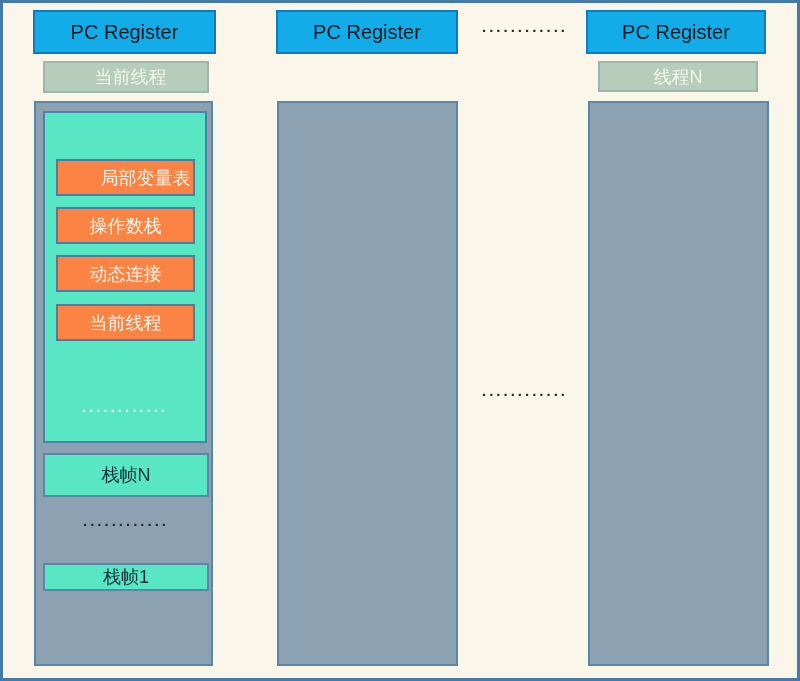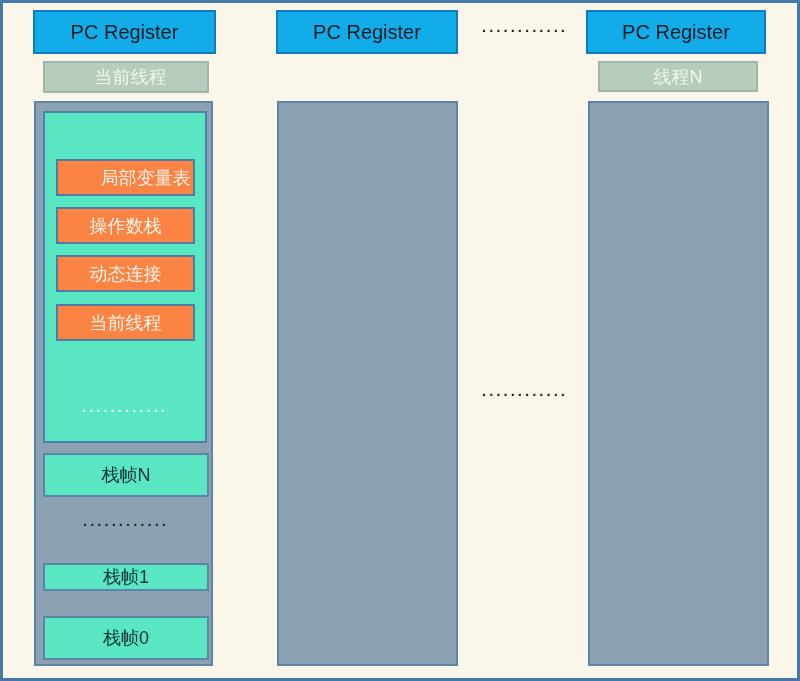--- a/index.html
+++ b/index.html
@@ -142,23 +142,20 @@
       <div class="dots dots-white">............</div>
     </div>
 
     <div class="frame-box fb-n flexc">
       <span>栈帧N</span>
     </div>
     <div class="dots dots-dark-col1">............</div>
     <div class="frame-box fb-1 flexc">
       <span>栈帧1</span>
     </div>
-    <div class="frame-box fb-0 flexc">
-      <span>栈帧0</span>
-    </div>
   </div>
 
   <div class="pc-box pc-2 flexc">
     <span>PC Register</span>
   </div>
   <div class="stack-col sc-2"></div>
 
   <div class="dots dots-top">............</div>
   <div class="dots dots-mid">............</div>
 

